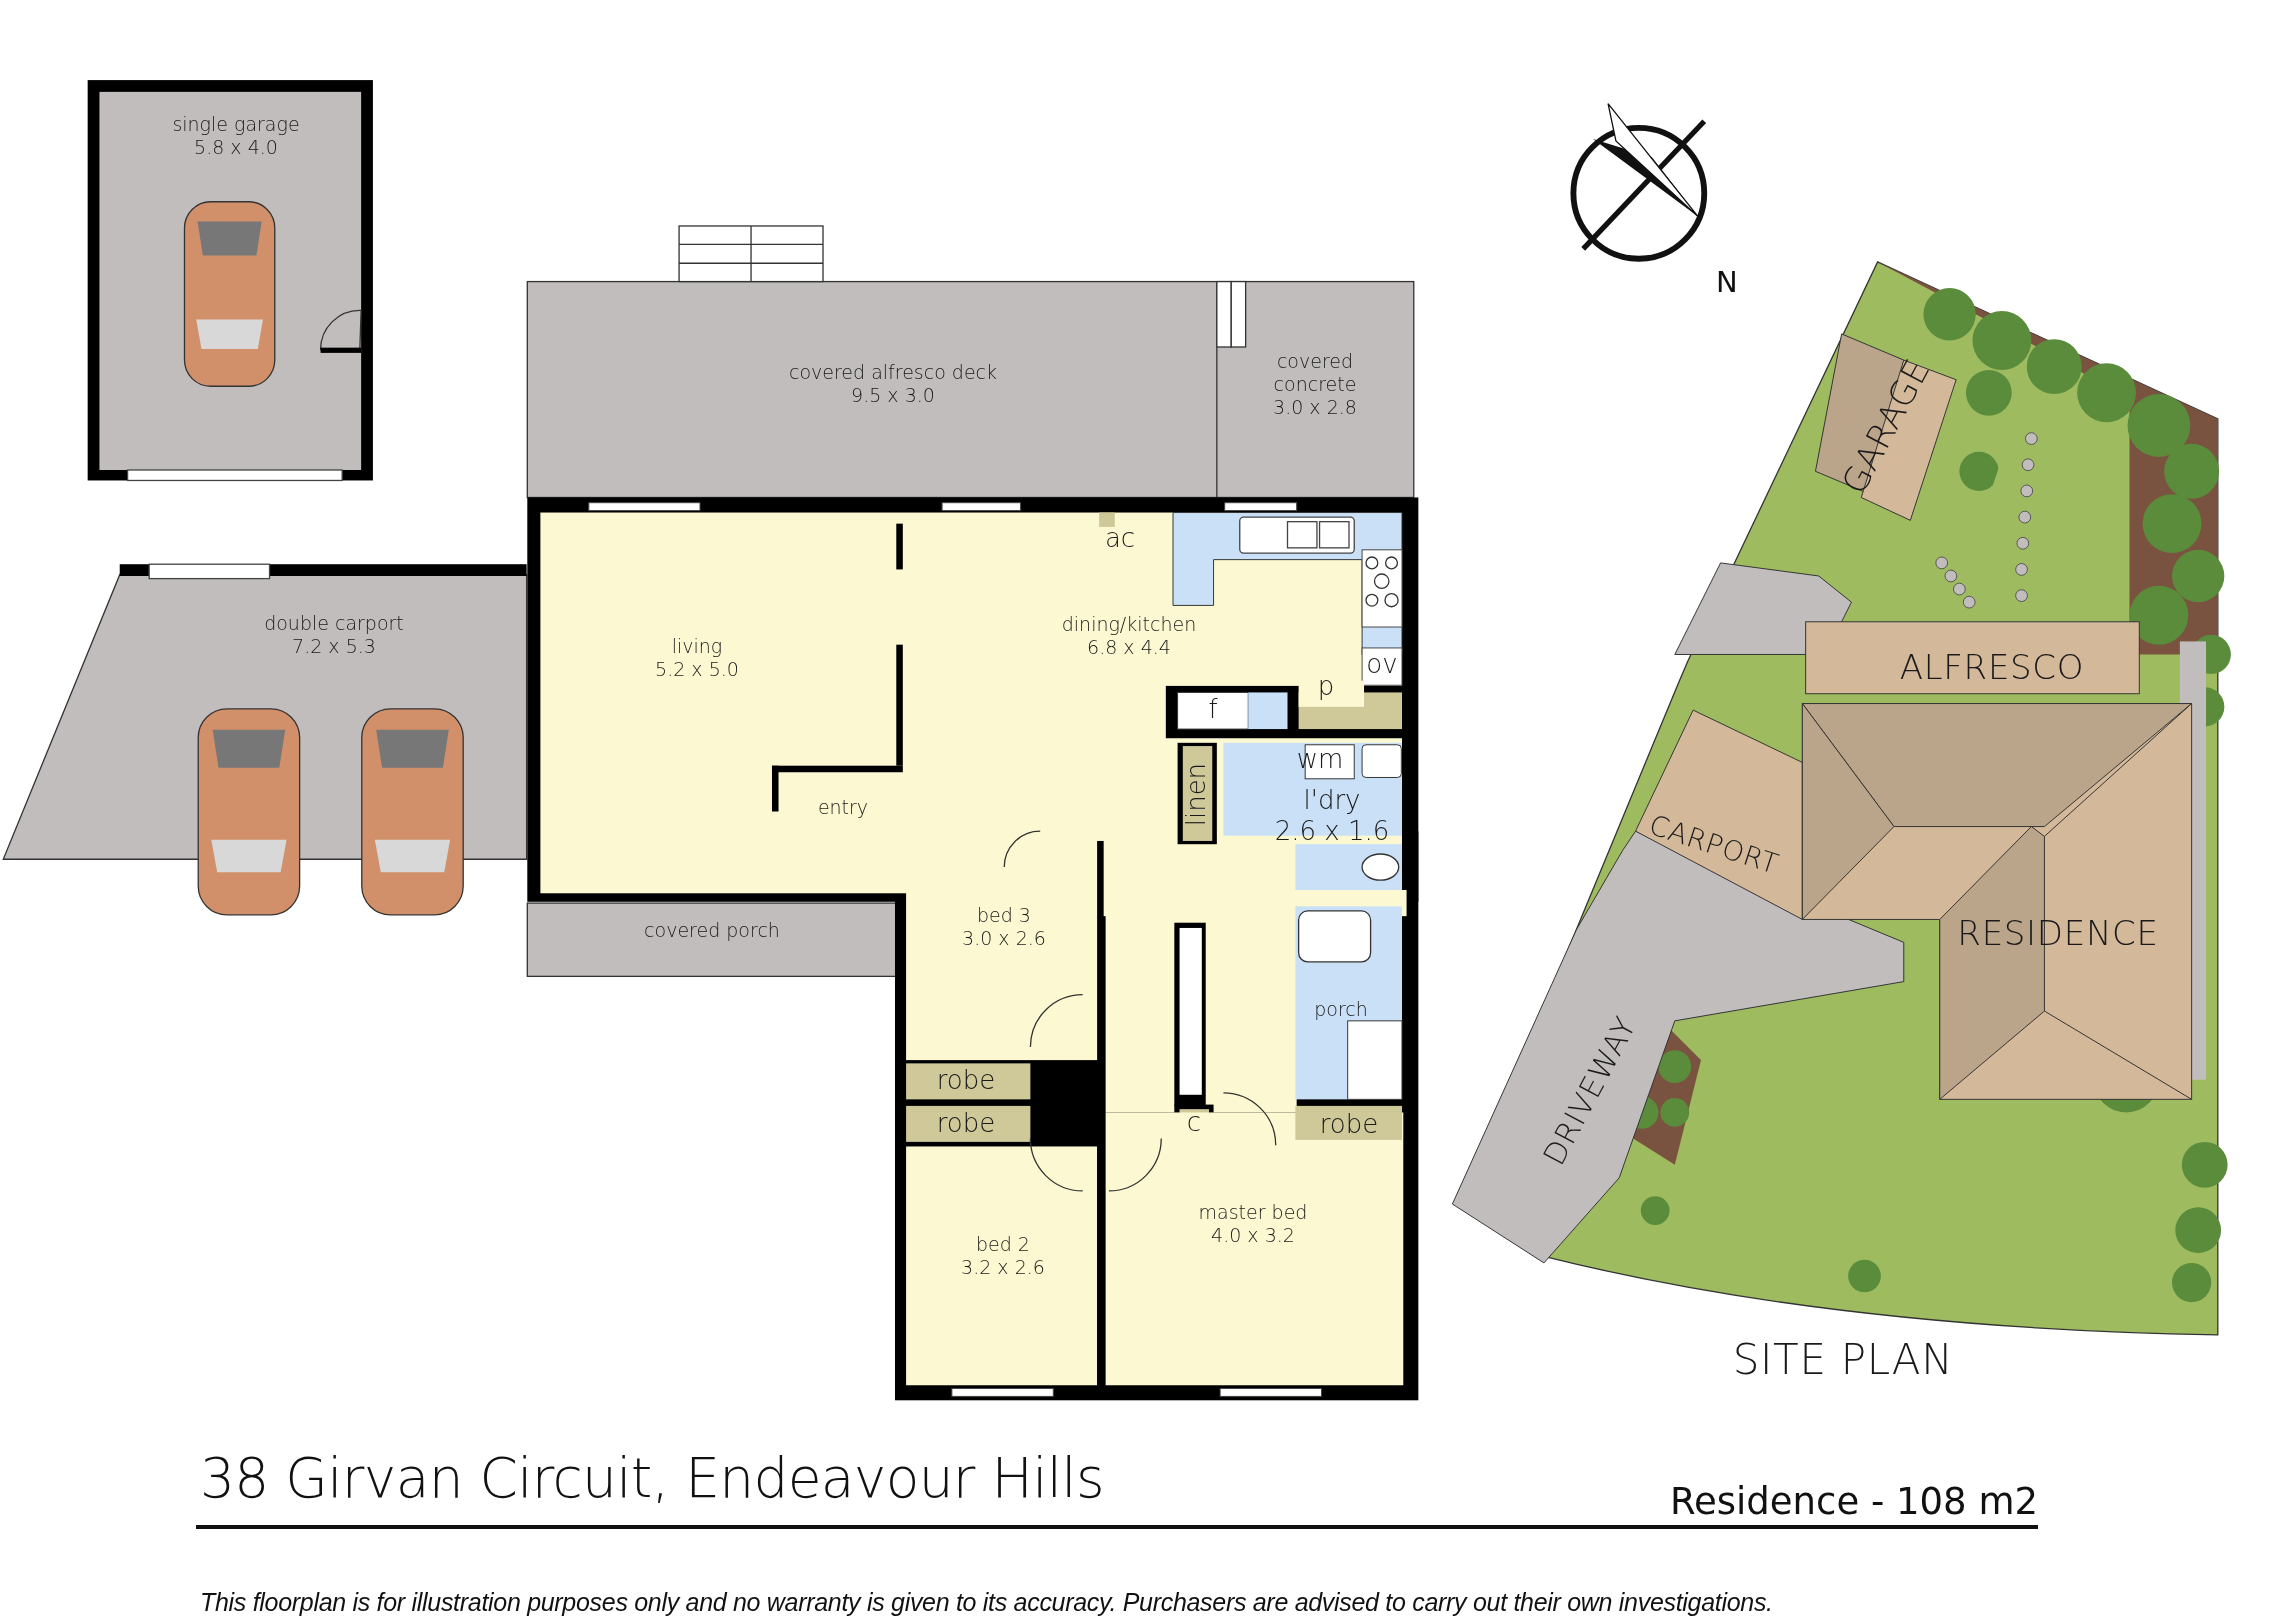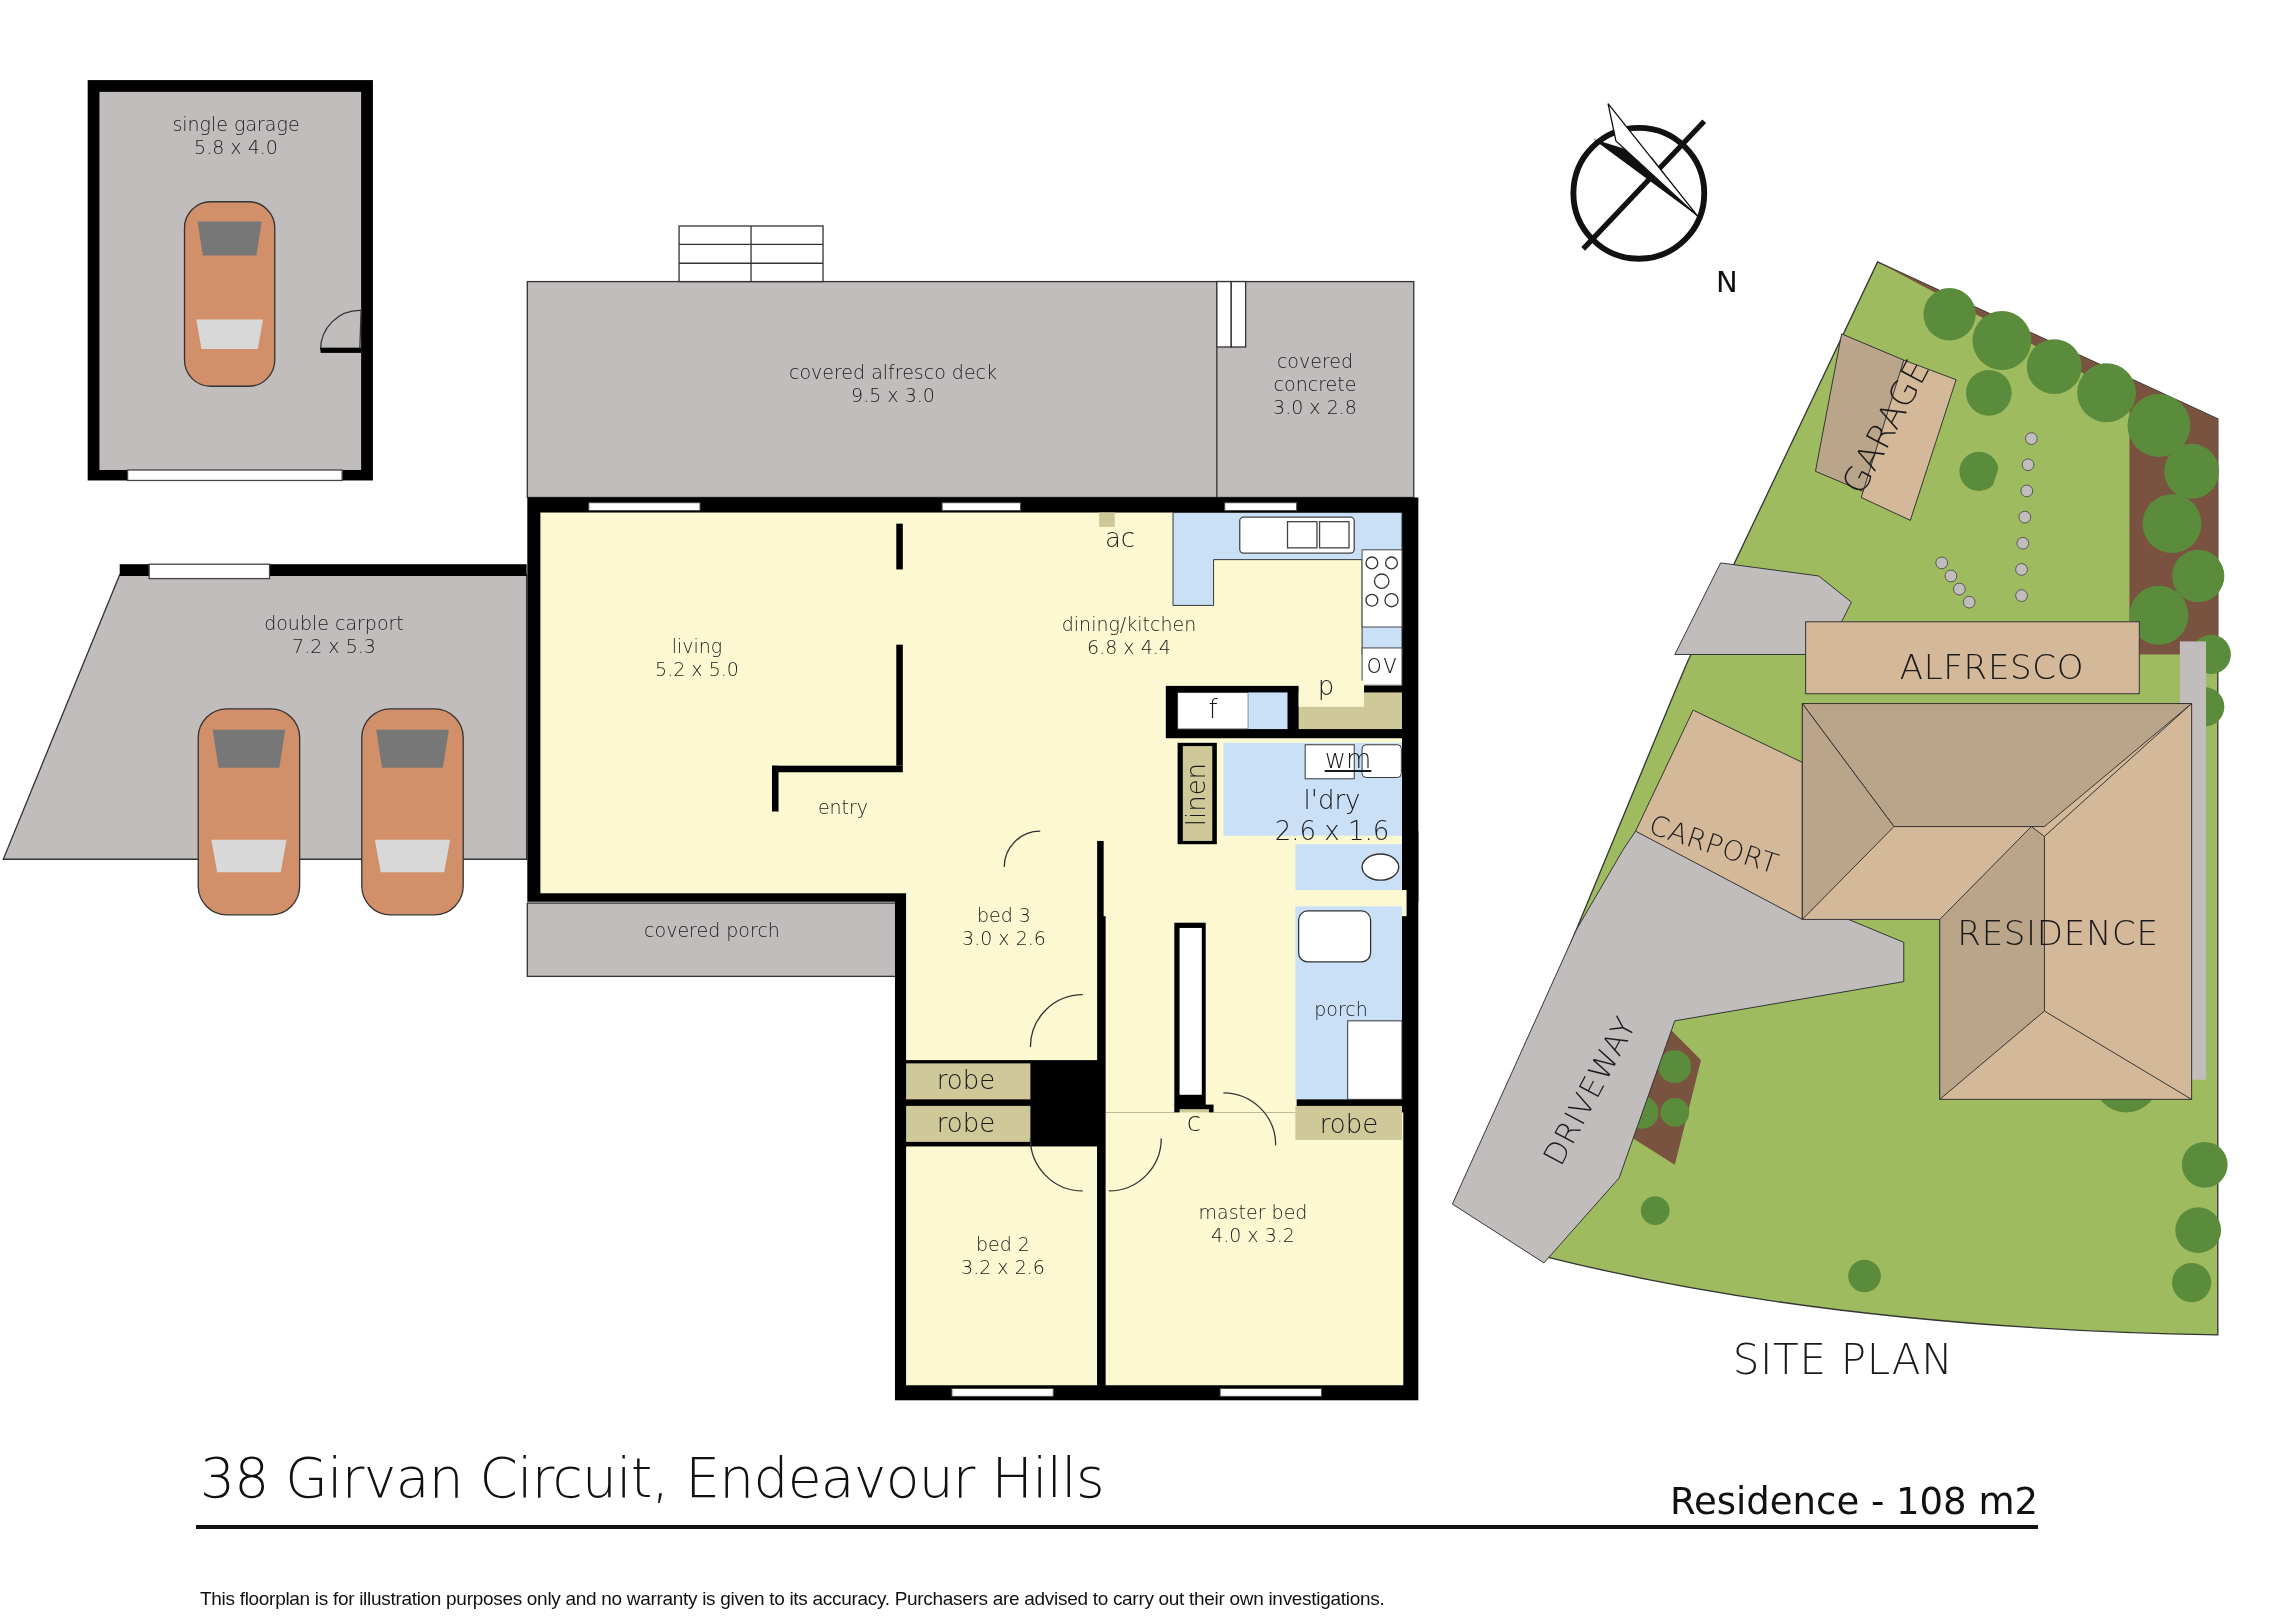--- a/index.html
+++ b/index.html
@@ -5,21 +5,21 @@
   html, body { margin:0; padding:0; background:#fff; }
   body { width:2295px; height:1623px; position:relative; overflow:hidden; font-family:"DejaVu Sans", sans-serif; color:#111; }
   svg.plan { position:absolute; left:0; top:0; width:2295px; height:1623px; }
   .lbl { position:absolute; text-align:center; font-family:"DejaVu Sans", sans-serif; font-weight:300; color:#1a1a1a; line-height:1.2; white-space:nowrap; transform:translate(-50%,0); }
   .room { font-size:19px; }
   .small { font-size:26px; }
   .site { font-size:34px; letter-spacing:0.7px; }
   .title { position:absolute; left:200px; top:1446px; font-size:55px; font-weight:300; font-family:"DejaVu Sans", sans-serif; letter-spacing:-0.7px; }
   .area { position:absolute; right:257px; top:1480px; font-size:37px; font-family:"DejaVu Sans", sans-serif; }
   .rule { position:absolute; left:196px; top:1525px; width:1842px; height:3.9px; background:#111; }
-  .disclaimer { position:absolute; left:200px; top:1588px; font-size:19px; font-family:"Liberation Sans", sans-serif; letter-spacing:-0.3px; }
+  .disclaimer { position:absolute; left:200px; top:1588px; font-size:25px; font-family:"Liberation Sans", sans-serif; letter-spacing:-0.3px;font-style:italic; }
   .north { position:absolute; left:1716px; top:265px; font-size:29px; }
 </style>
 </head>
 <body>
 
 <svg class="plan" viewBox="0 0 3508 2480" xmlns="http://www.w3.org/2000/svg">
 
   <g>
     <rect x="134" y="122" width="436" height="612" fill="#000"></rect>
     <rect x="152" y="140" width="400" height="578" fill="#C2BDBD"></rect>
@@ -270,21 +270,21 @@
 </div>
 <div class="lbl room" style="left:1253px; top:1201px;">
   <div>master bed</div>
   <div>4.0 x 3.2</div>
 </div>
 
 <div class="lbl small" style="left:1120px; top:523px;">ac</div>
 <div class="lbl small" style="left:1382px; top:649px;">ov</div>
 <div class="lbl small" style="left:1326px; top:671px;">p</div>
 <div class="lbl small" style="left:1213px; top:694px;">f</div>
-<div class="lbl small" style="left:1348px; top:744px;text-decoration:underline;">wm</div>
+<div class="lbl small" style="left:1320px; top:744px;">wm</div>
 <div class="lbl small" style="left:1197px; top:779px; transform:translate(-50%,0) rotate(-90deg); transform-origin:center;">linen</div>
 <div class="lbl small" style="left:966px; top:1065px;">robe</div>
 <div class="lbl small" style="left:966px; top:1108px;">robe</div>
 <div class="lbl small" style="left:1349px; top:1109px;">robe</div>
 <div class="lbl small" style="left:1194px; top:1107px;">c</div>
 
 <div class="north">N</div>
 
 <div class="lbl site" style="left:1886px; top:406px; transform:translate(-50%,0) rotate(-62deg);">GARAGE</div>
 <div class="lbl site" style="left:1992px; top:647px;text-align:right;">ALFRESCO</div>

